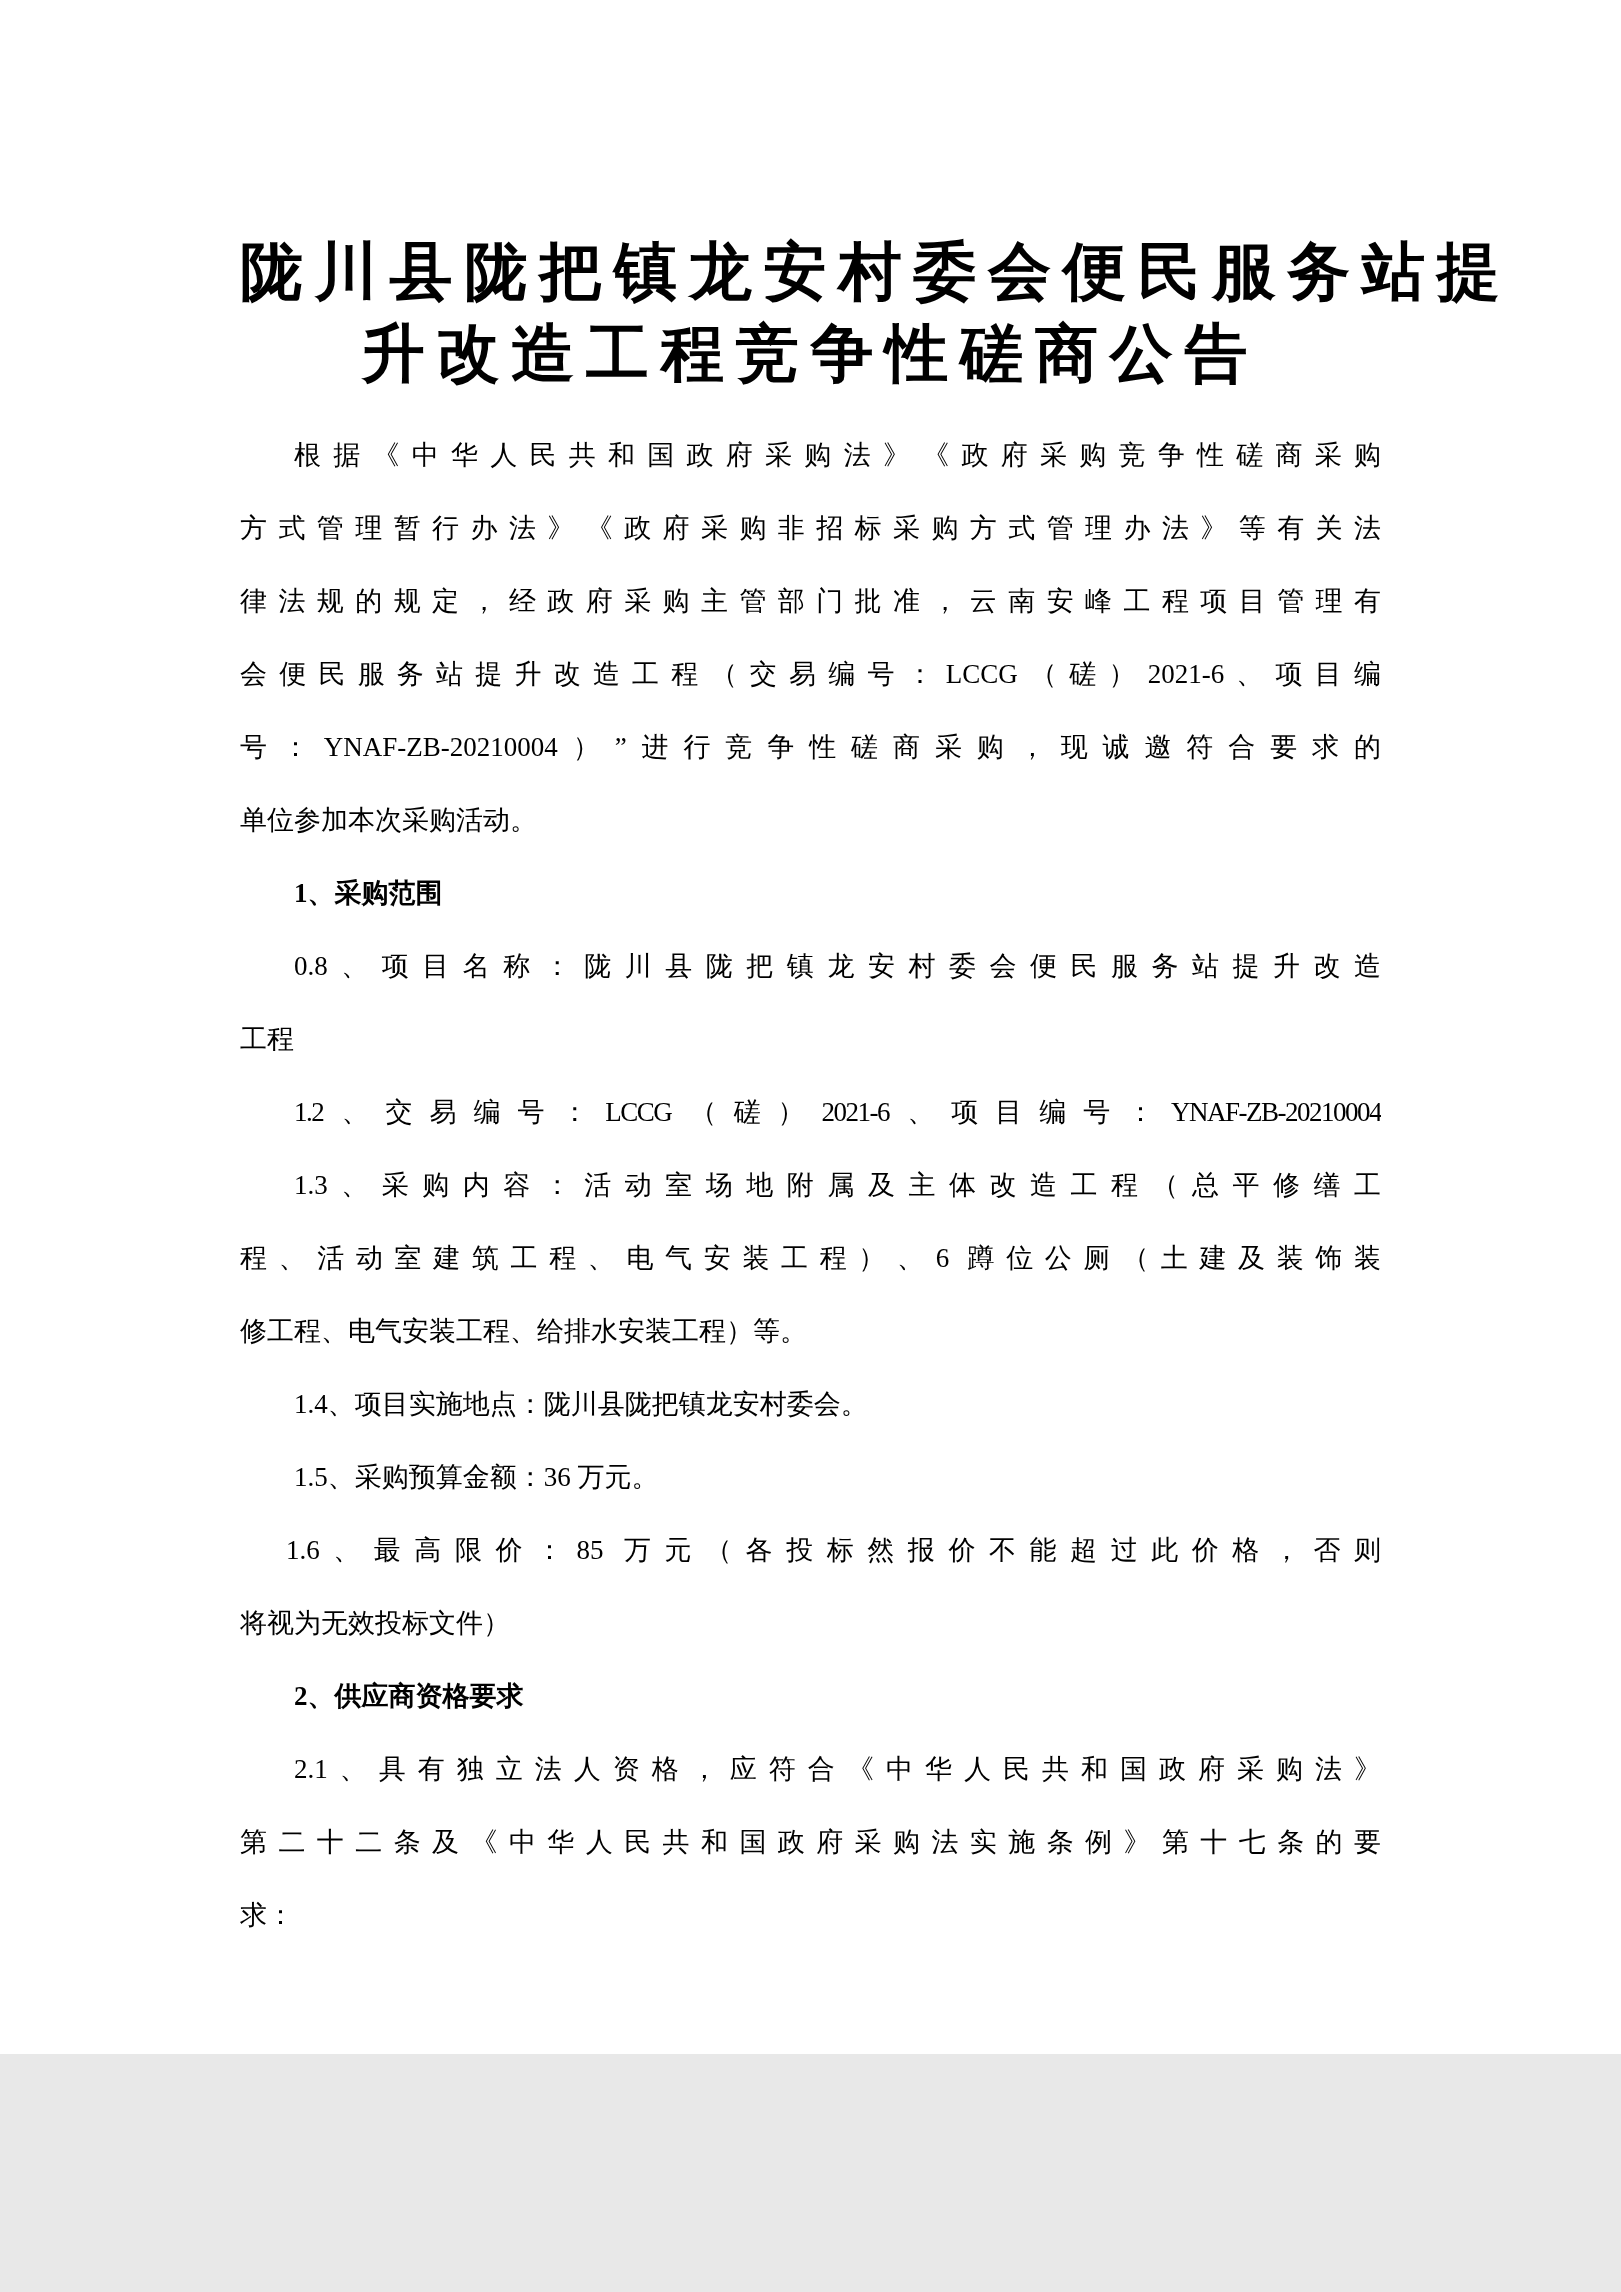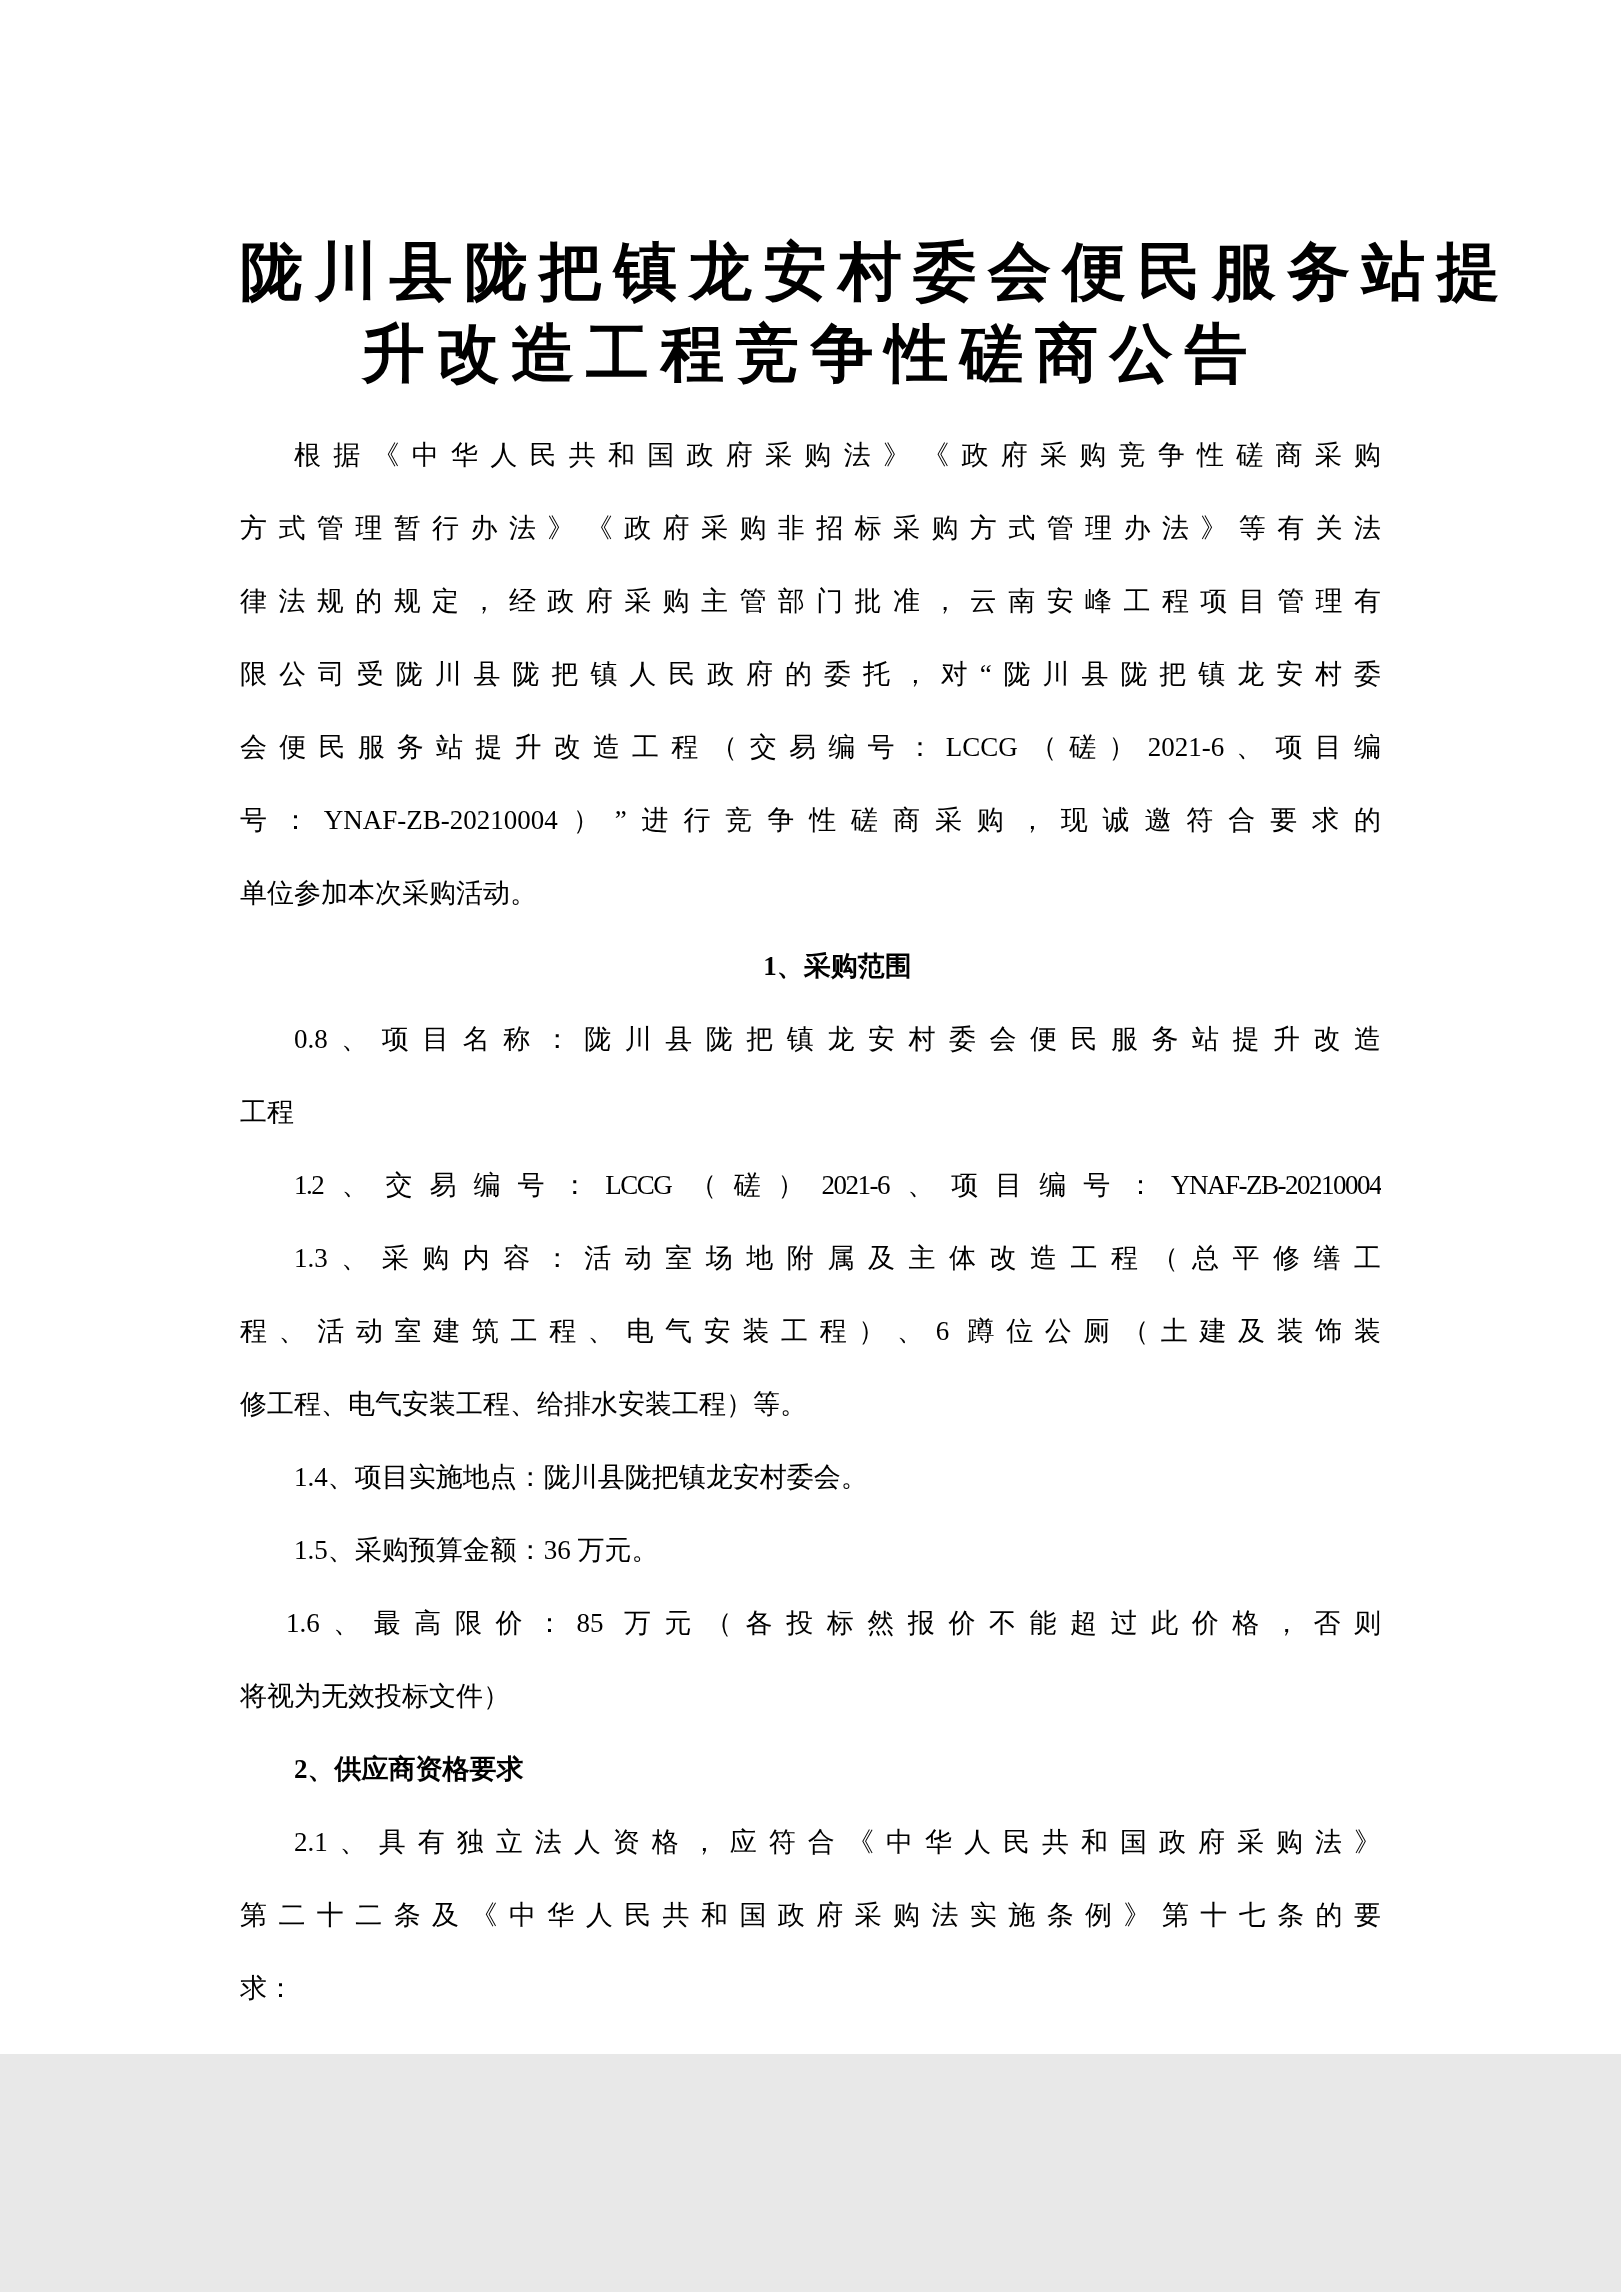--- a/index.html
+++ b/index.html
@@ -67,25 +67,24 @@
     <h1 class="doc-title">
       <span class="title-line">陇川县陇把镇龙安村委会便民服务站提</span>
       <span class="title-line">升改造工程竞争性磋商公告</span>
     </h1>
 
     <div class="body-lines">
 
     <div class="line just" style="text-indent: 2em;">根据《中华人民共和国政府采购法》《政府采购竞争性磋商采购</div>
         <div class="line just">方式管理暂行办法》《政府采购非招标采购方式管理办法》等有关法</div>
         <div class="line just">律法规的规定，经政府采购主管部门批准，云南安峰工程项目管理有</div>
-        <div class="line just">限公司受陇川县陇把镇人民政府的委托，对“陇川县陇把镇龙安村委</div>
         <div class="line just">会便民服务站提升改造工程（交易编号：LCCG（磋）2021-6、项目编</div>
         <div class="line just">号：YNAF-ZB-20210004）”进行竞争性磋商采购，现诚邀符合要求的</div>
         <div class="line">单位参加本次采购活动。</div>
-        <div class="line bold" style="text-indent: 2em; text-align: center;">1、采购范围</div>
+        <div class="line bold" style="text-indent: 2em;">1、采购范围</div>
         <div class="line just" style="text-indent: 2em;">0.8、项目名称：陇川县陇把镇龙安村委会便民服务站提升改造</div>
         <div class="line">工程</div>
         <div class="line just tight" style="text-indent: 2em;">1.2、交易编号：LCCG（磋）2021-6、项目编号：YNAF-ZB-20210004</div>
         <div class="line just" style="text-indent: 2em;">1.3、采购内容：活动室场地附属及主体改造工程（总平修缮工</div>
         <div class="line just">程、活动室建筑工程、电气安装工程）、6 蹲位公厕（土建及装饰装</div>
         <div class="line">修工程、电气安装工程、给排水安装工程）等。</div>
         <div class="line" style="text-indent: 2em;">1.4、项目实施地点：陇川县陇把镇龙安村委会。</div>
         <div class="line" style="text-indent: 2em;">1.5、采购预算金额：36 万元。</div>
         <div class="line just" style="text-indent: 1.7em;">1.6、最高限价：85 万元（各投标然报价不能超过此价格，否则</div>
         <div class="line">将视为无效投标文件）</div>

